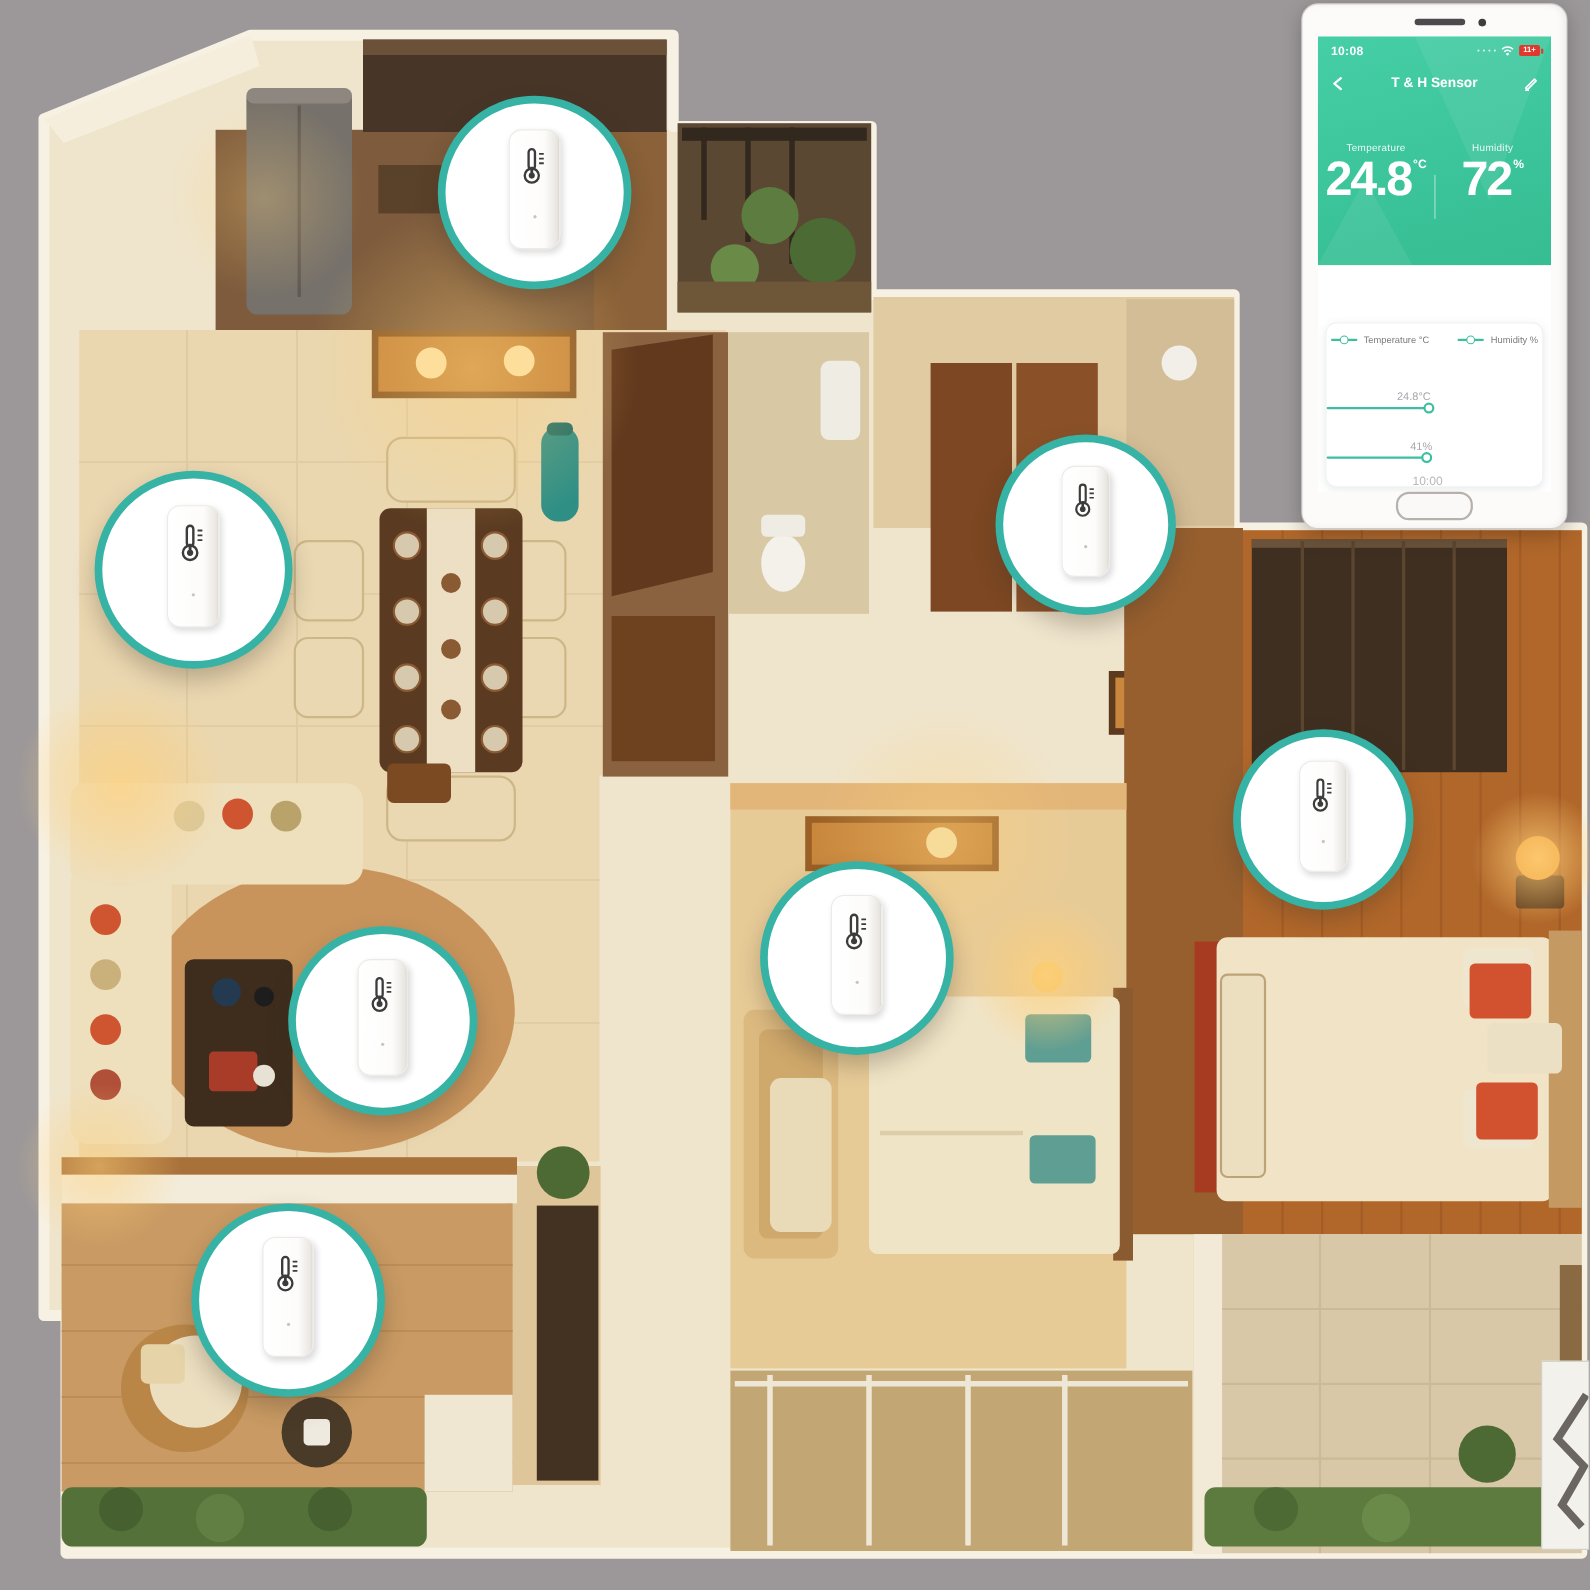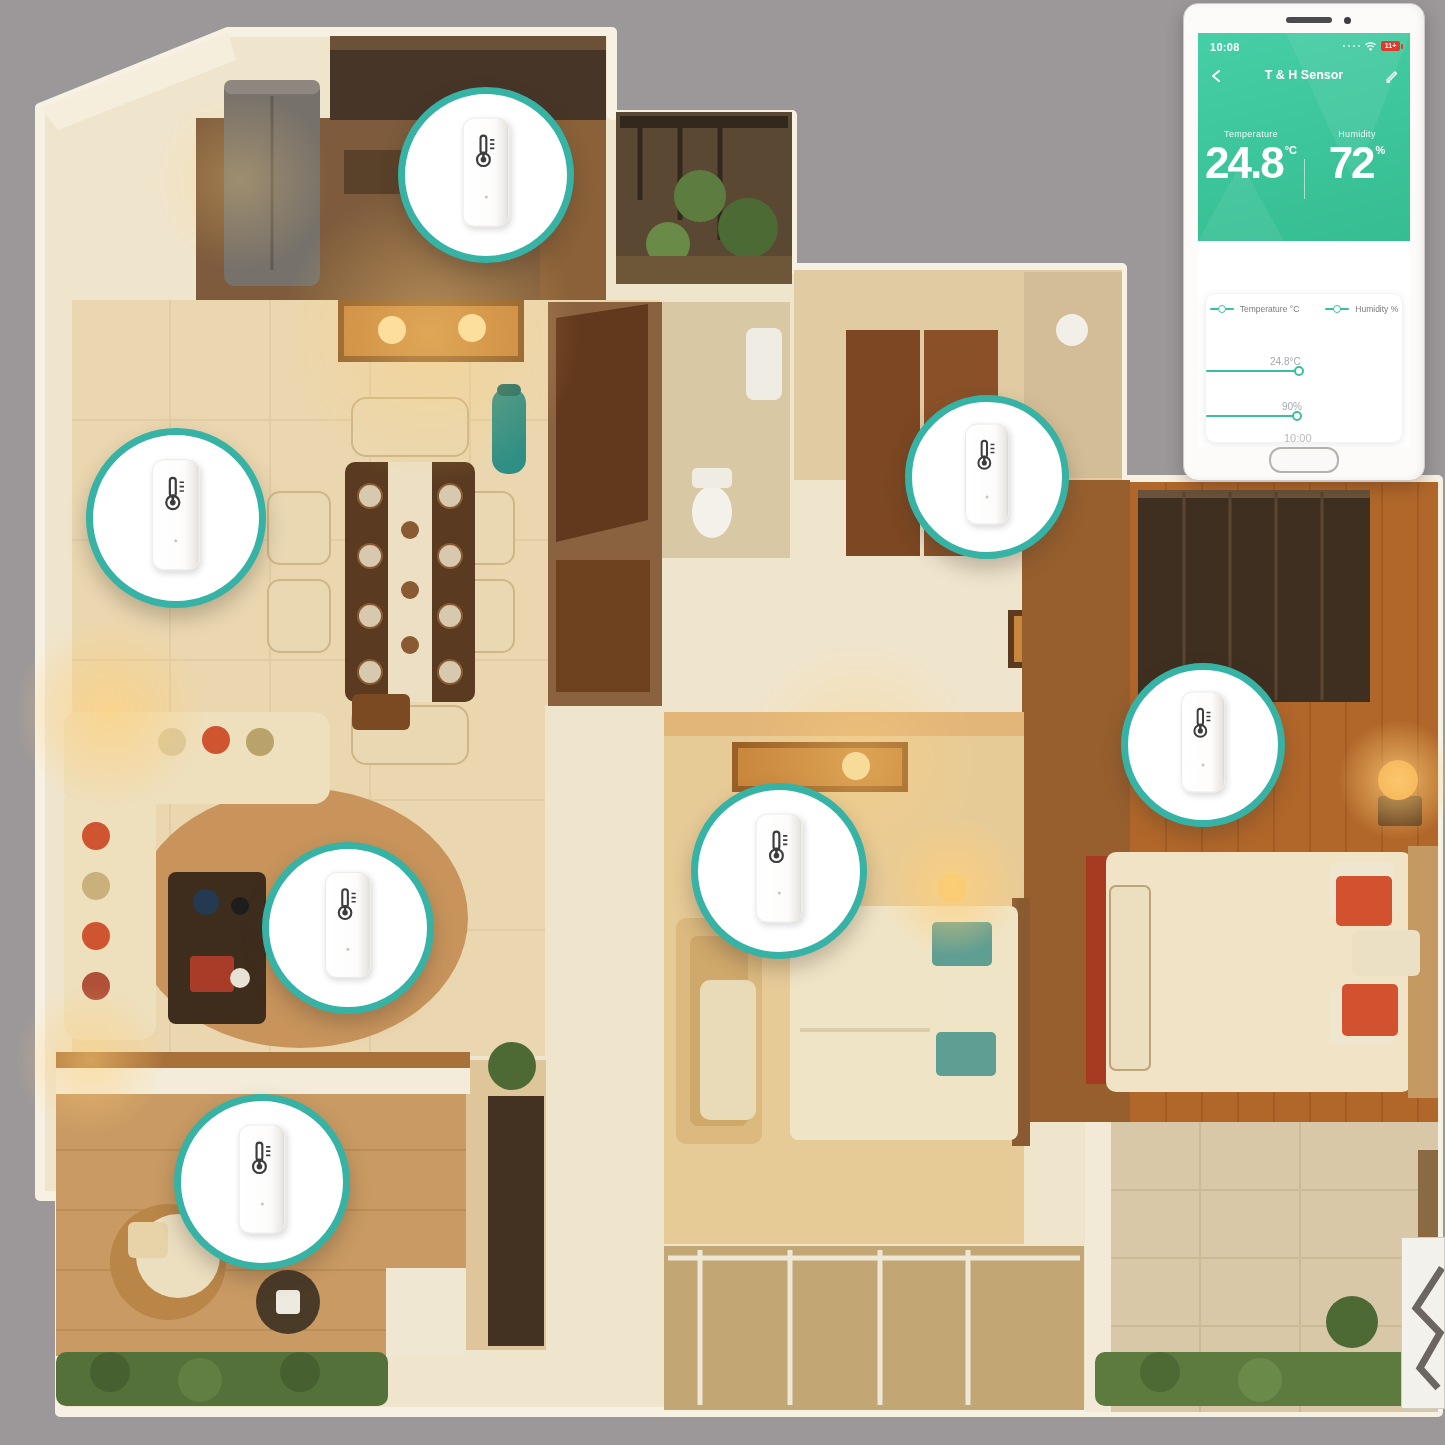--- a/index.html
+++ b/index.html
@@ -447,21 +447,21 @@
                 <i></i>
               </span>
             <span>Humidity %</span>
           </div>
         </div>
         <div class="chart">
           <span class="plabel" style="left:64px;top:62px;">24.8°C</span>
           <div class="sline" style="top:76px;width:93px;">
             <span class="pt"></span>
           </div>
-          <span class="plabel" style="left:76px;top:107px;">90%</span>
+          <span class="plabel" style="left:76px;top:107px;">41%</span>
           <div class="sline" style="top:121px;width:91px;">
             <span class="pt"></span>
           </div>
           <span class="xtick">10:00</span>
         </div>
       </div>
     </div>
 
     <div class="home-btn"></div>
   </div>

